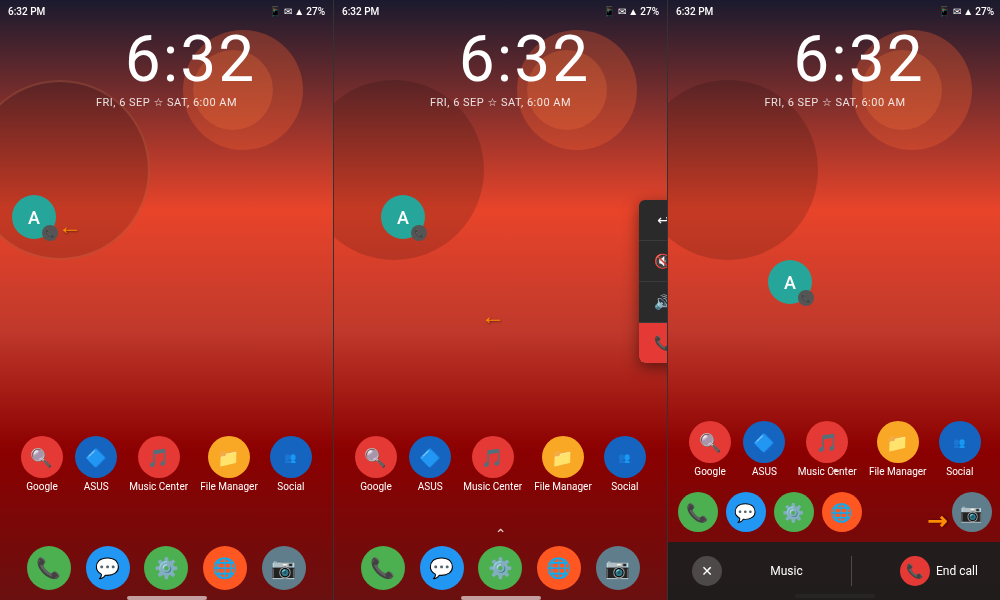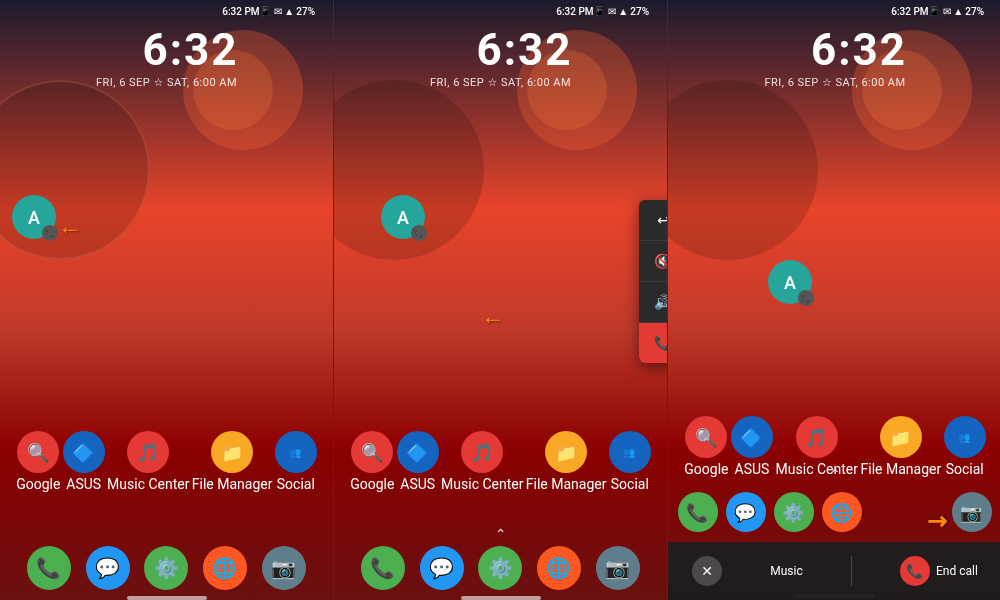--- a/index.html
+++ b/index.html
@@ -39,44 +39,45 @@
       z-index: 1;
     }
 
     
     .status-bar {
       position: absolute;
       top: 0; left: 0; right: 0;
       height: 22px;
       display: flex;
       align-items: center;
-      justify-content: flex-end;
-      padding: 0 18px;
+      justify-content: space-between;
+      padding: 0 8px;
       z-index: 10;
       font-size: 10px;
       color: white;
       font-weight: 500;
+      gap: 44px;
     }
 
     .status-left { display: flex; align-items: center; gap: 2px; }
     .status-right { display: flex; align-items: center; gap: 2px; }
 
     
     .clock-area {
       position: absolute;
       top: 28px;
       left: 0; right: 0;
       text-align: center;
       z-index: 5;
       color: white;
     }
 
     .clock-time {
-      font-size: 44px;
-      font-weight: 700;
+      font-size: 64px;
+      font-weight: 400;
       letter-spacing: 2px;
       line-height: 1;
       padding-left: 48px;
     }
 
     .clock-date {
       font-size: 11px;
       color: rgba(255,255,255,0.85);
       margin-top: 4px;
       letter-spacing: 0.5px;
@@ -133,21 +134,21 @@
       height: 42px;
       border-radius: 50%;
       display: flex;
       align-items: center;
       justify-content: center;
       font-size: 18px;
       color: white;
     }
 
     .app-label {
-      font-size: 14px;
+      font-size: 10px;
       color: white;
       text-align: center;
     }
 
     
     .bottom-dock {
       position: absolute;
       bottom: 10px;
       left: 0; right: 0;
       display: flex;

